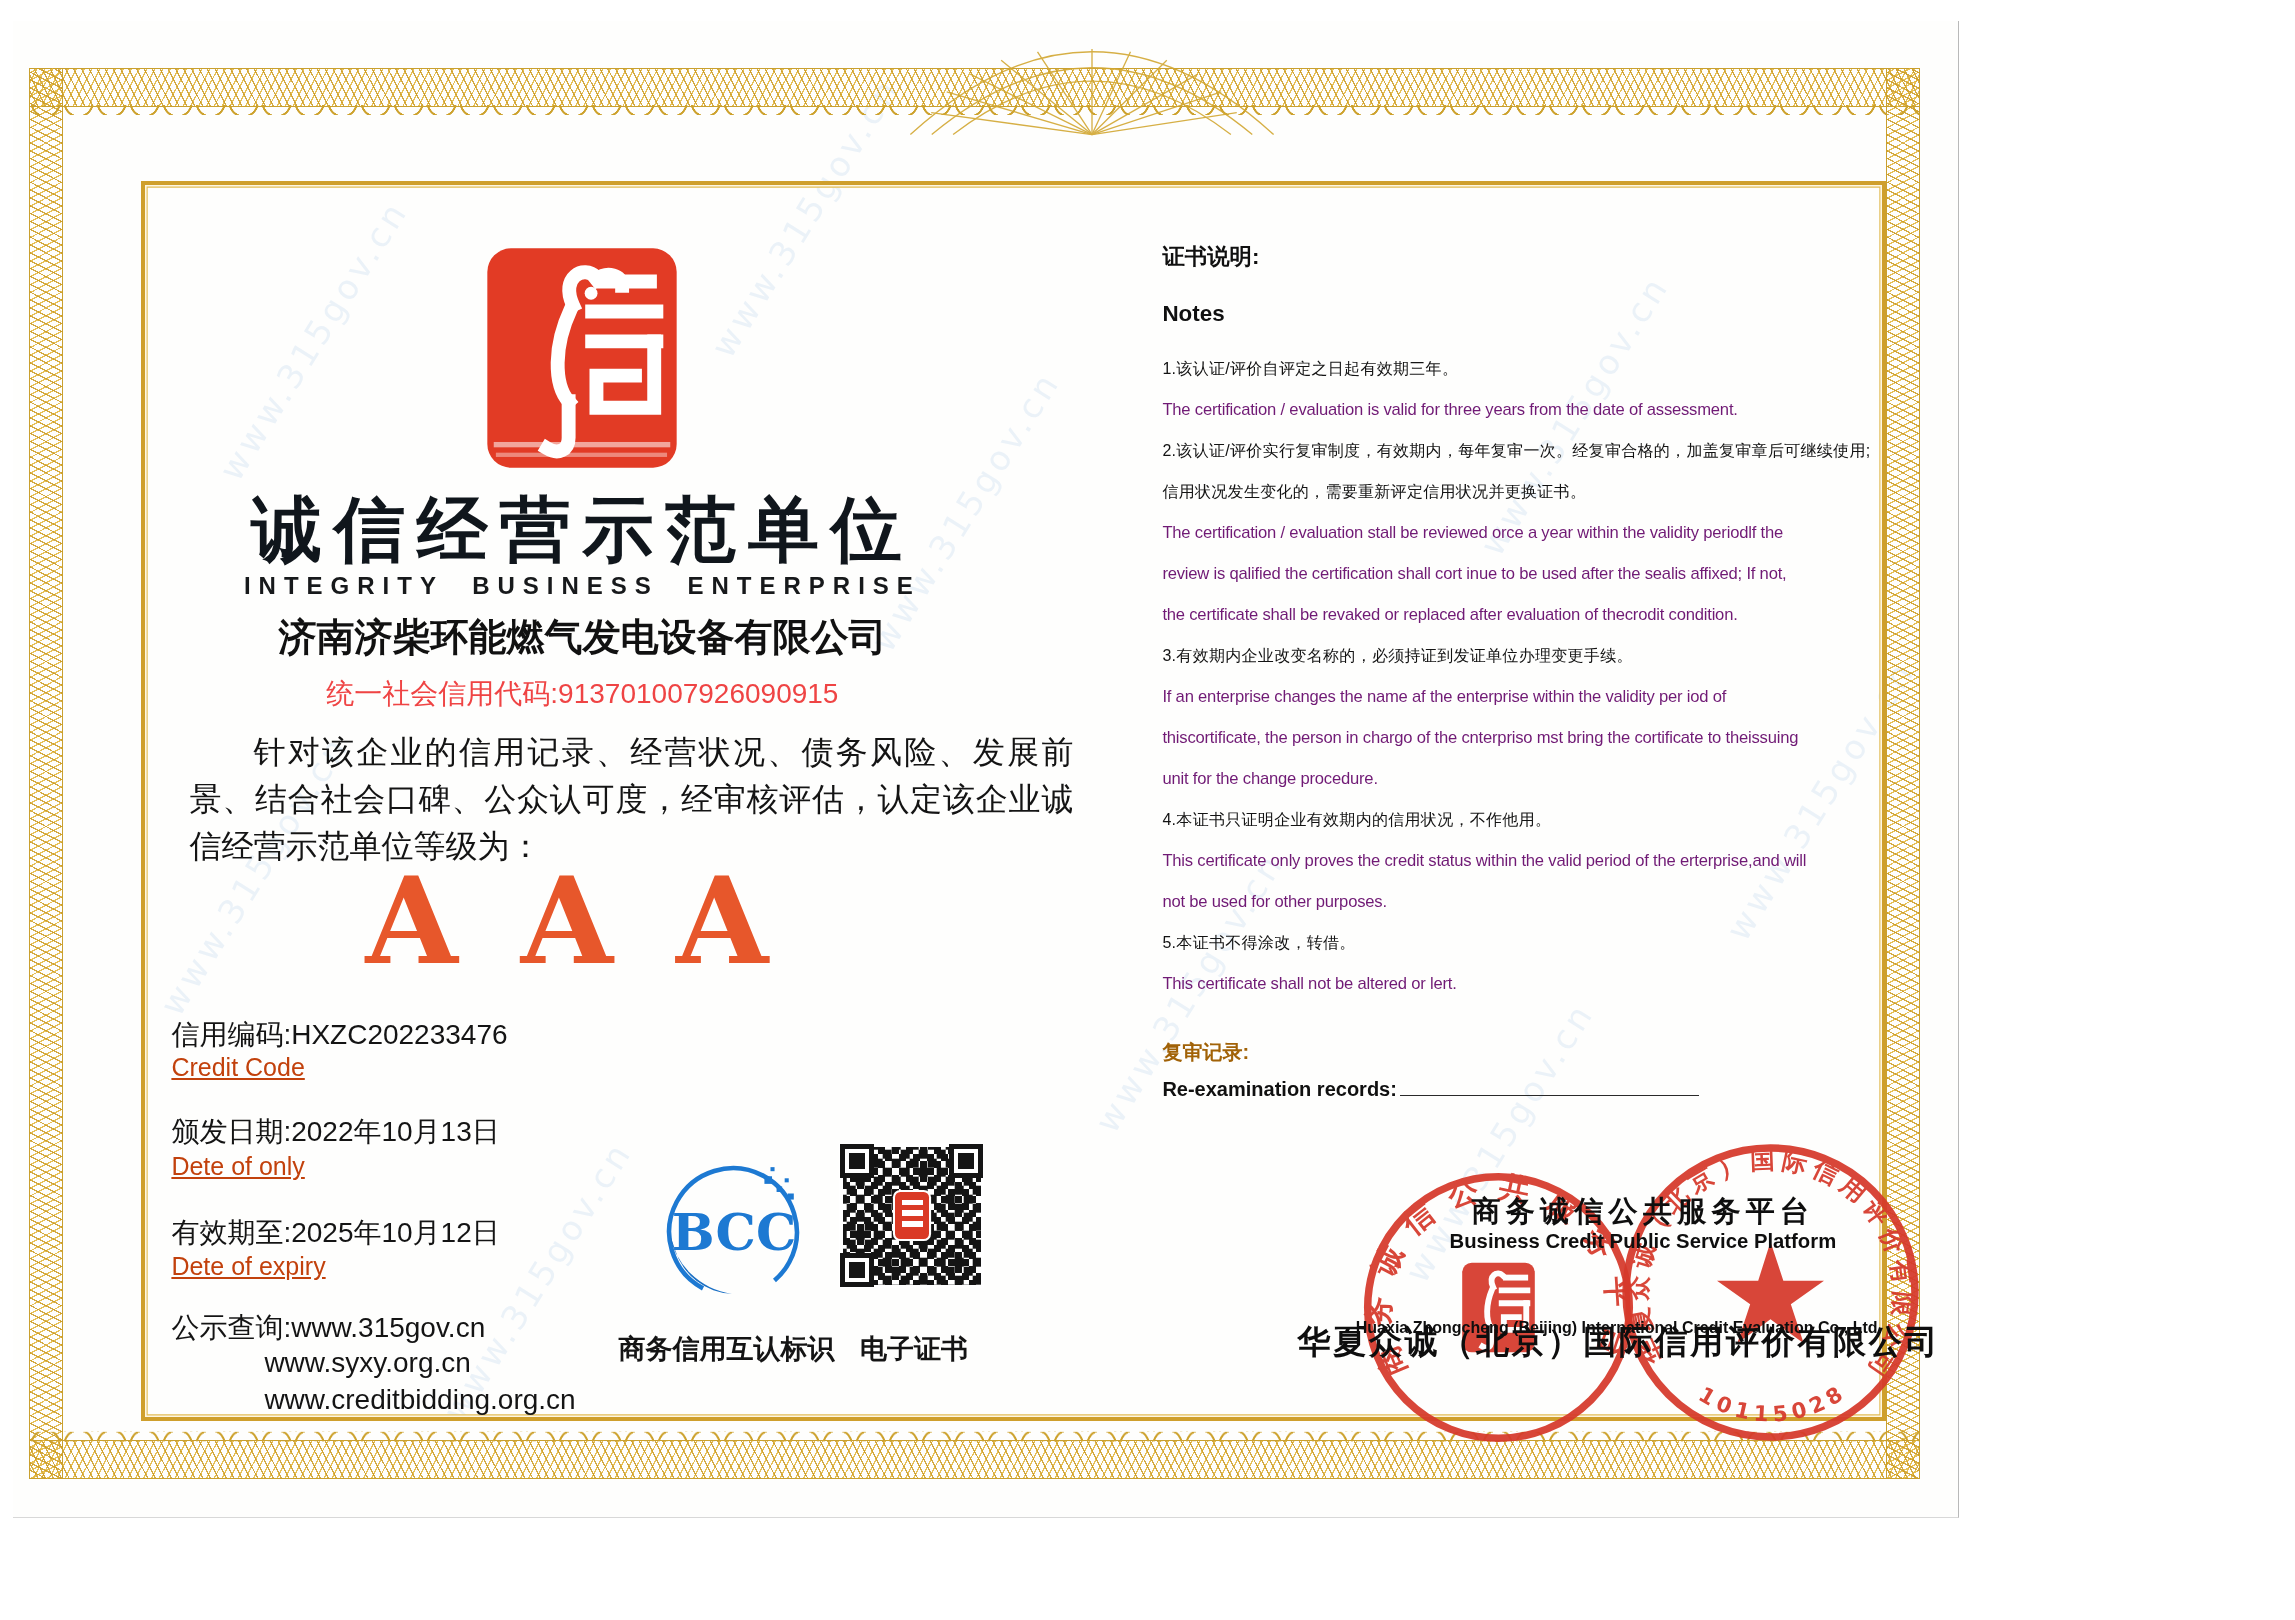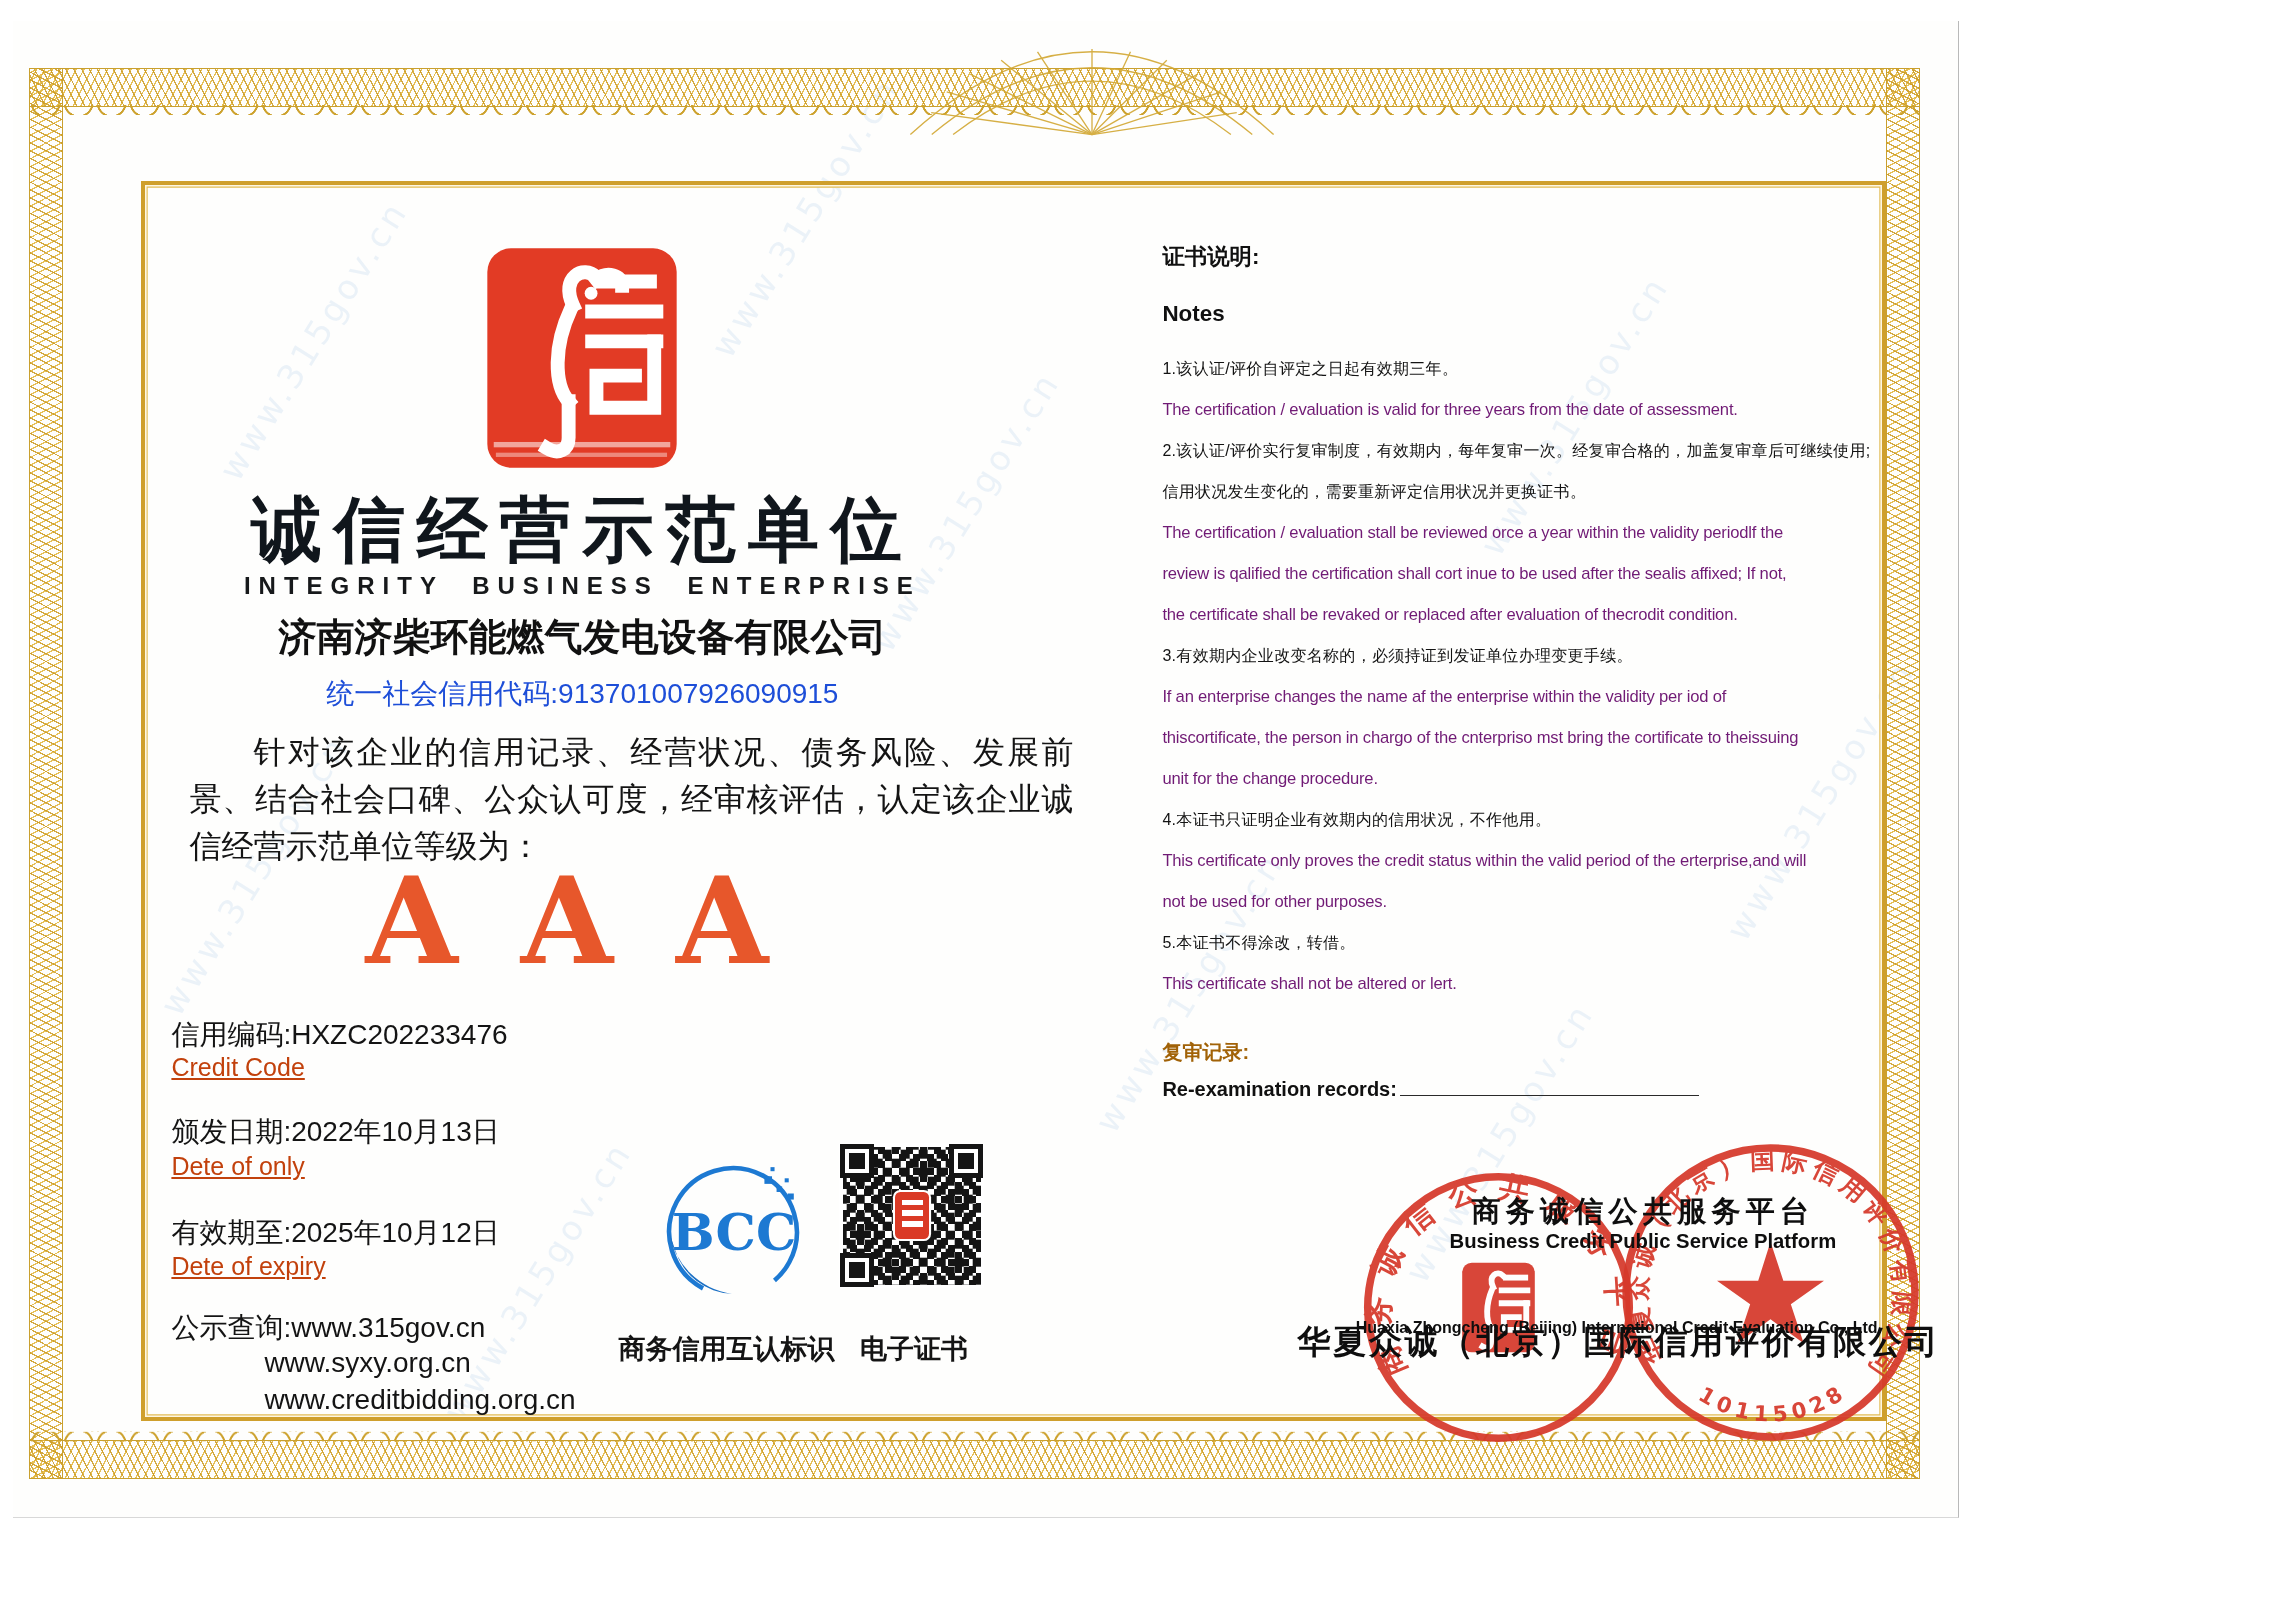--- a/index.html
+++ b/index.html
@@ -39,21 +39,21 @@
   .abs{position:absolute;white-space:nowrap;}
   
   .seal-logo{position:absolute;left:470px;top:222px;}
   .title-cn{position:absolute;left:115px;top:462px;width:908px;text-align:center;
             font-family:"DejaVu Serif","Liberation Serif",serif;font-weight:900;
             font-size:71px;letter-spacing:11.8px;color:#10161c;}
   .title-en{position:absolute;left:115px;top:551px;width:908px;text-align:center;
             font-size:24px;font-weight:700;letter-spacing:8px;word-spacing:14px;color:#17191b;}
   .company{position:absolute;left:115px;top:591px;width:908px;text-align:center;
            font-size:38px;font-weight:800;color:#111;}
-  .ucode{position:absolute;left:115px;top:654px;width:908px;text-align:center;font-size:28px;color:#1d4ed8;}
+  .ucode{position:absolute;left:115px;top:654px;width:908px;text-align:center;font-size:28px;color:#ef4444;}
   .para{position:absolute;left:176px;top:708px;width:884px;font-size:32px;line-height:47px;
         text-align:justify;text-indent:2em;color:#141414;white-space:normal;}
   .rating{position:absolute;left:115px;top:832px;width:908px;text-align:center;
           font-family:"DejaVu Serif","Liberation Serif",serif;font-weight:700;
           font-size:119px;letter-spacing:63px;padding-left:32px;box-sizing:border-box;
           color:#e7572b;line-height:1.15;}
   .lbl-cn{font-size:28px;color:#141414;}
   .lbl-en{font-size:25px;color:#c2410c;text-decoration:underline;}
   
   .bcc{position:absolute;left:644px;top:1135px;}

